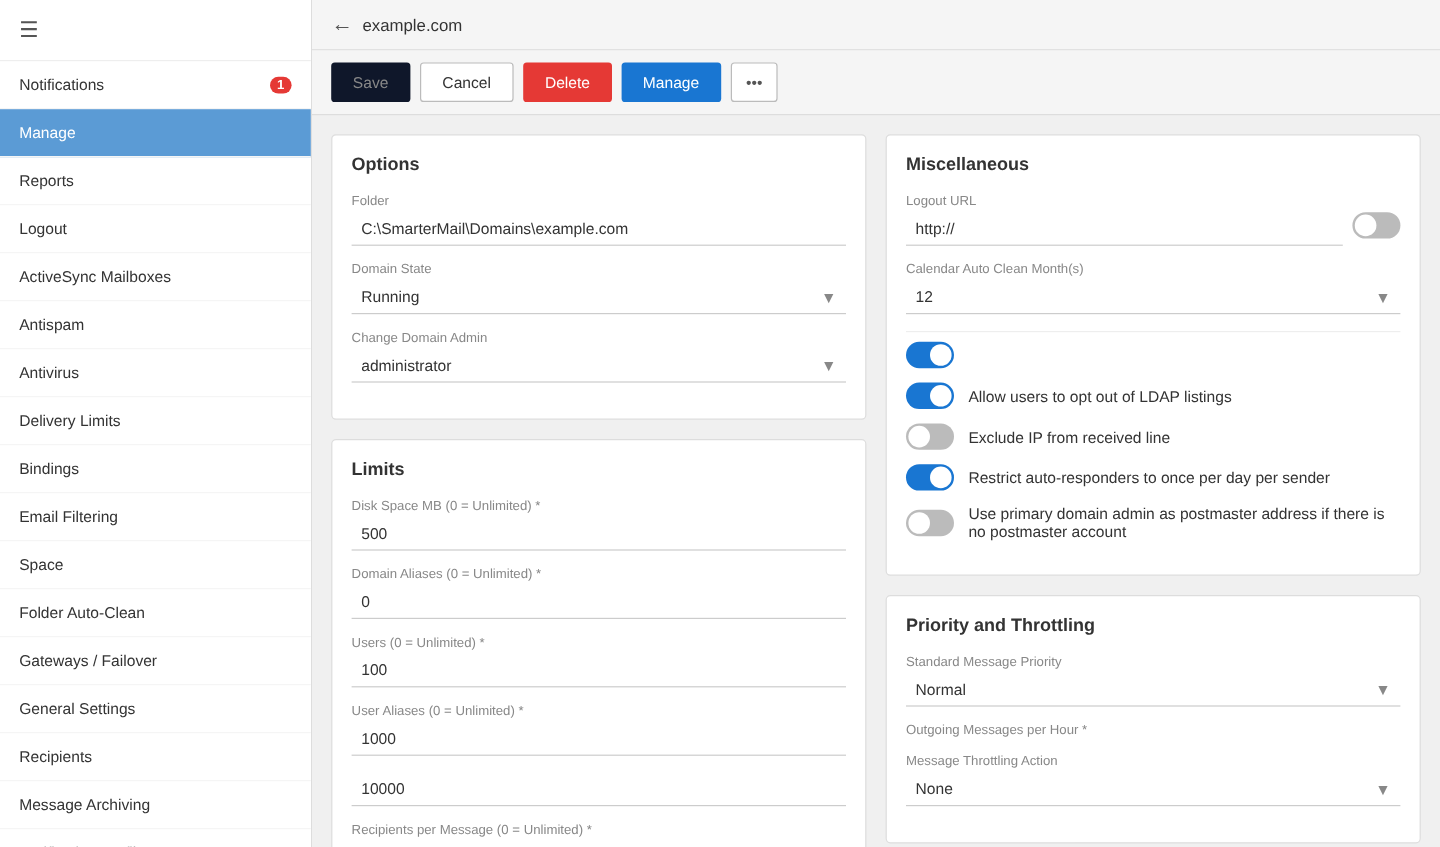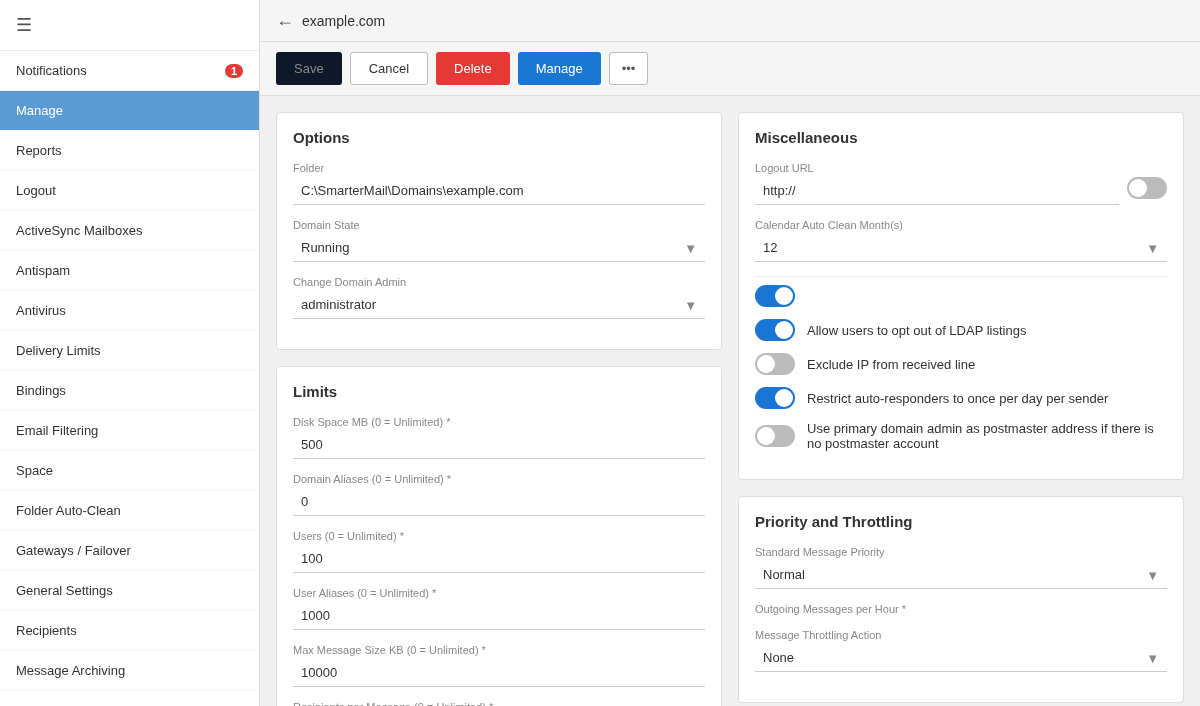--- a/index.html
+++ b/index.html
@@ -301,21 +301,20 @@
         </div>
         <div class="form-group">
           <label class="form-label">Users (0 = Unlimited) *</label>
           <input class="form-input" type="text" value="100" style="">
         </div>
         <div class="form-group">
           <label class="form-label">User Aliases (0 = Unlimited) *</label>
           <input class="form-input" type="text" value="1000" style="">
         </div>
         <div class="form-group">
-          <label class="form-label">Max Message Size KB (0 = Unlimited) *</label>
           <input class="form-input" type="text" value="10000" style="">
         </div>
         <div class="form-group">
           <label class="form-label">Recipients per Message (0 = Unlimited) *</label>
 
         </div>
       </div>
 
     </div>
     <div class="right-col">

